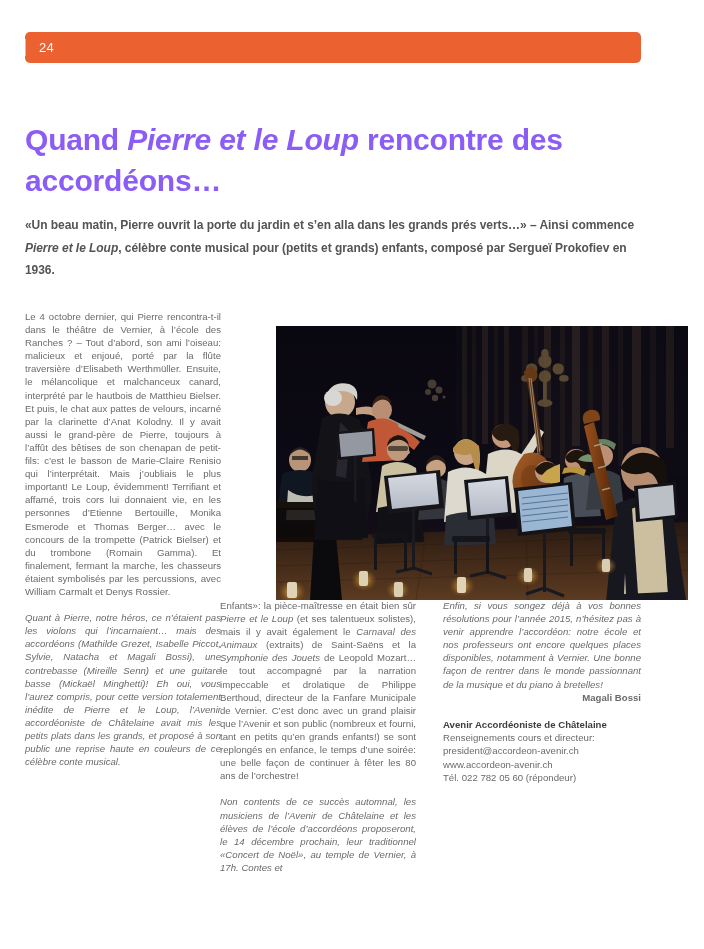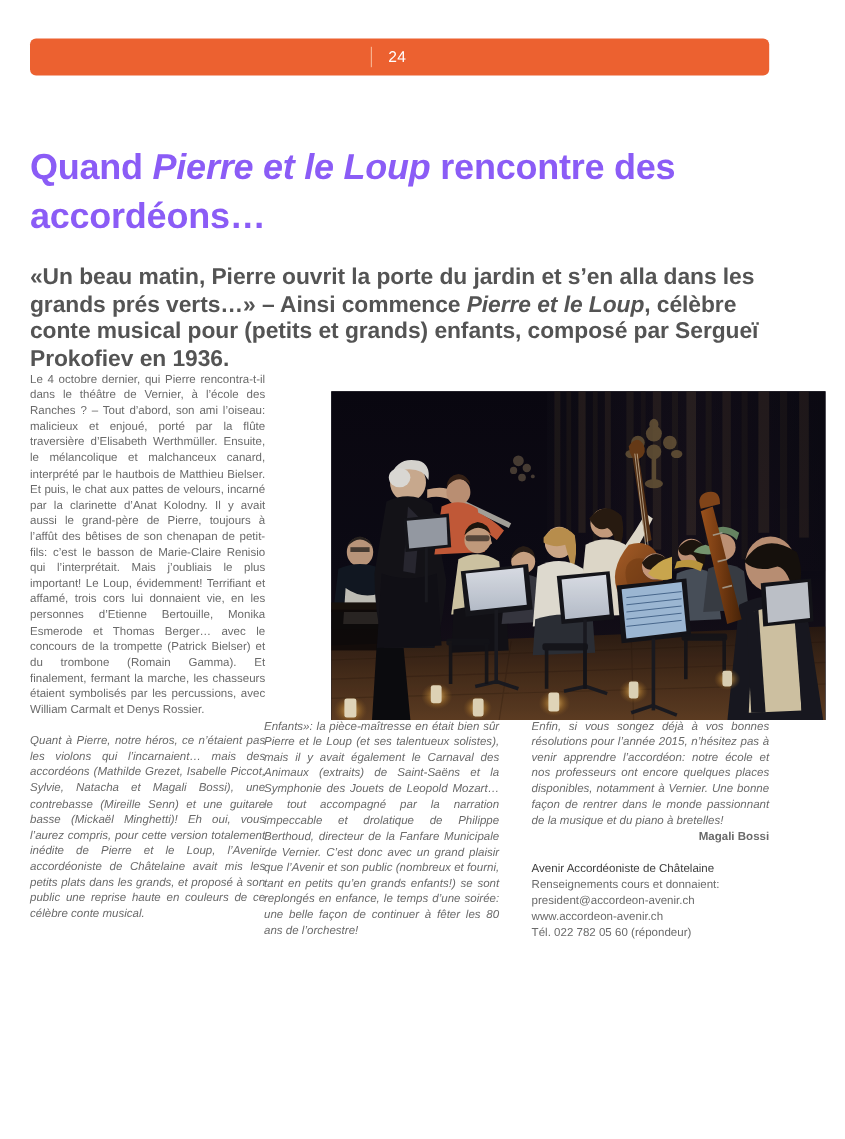--- a/index.html
+++ b/index.html
@@ -21,21 +21,21 @@
   .header-bar {
     position: absolute;
     left: 25px;
     top: 32px;
     width: 616px;
     height: 31px;
     background: #ec6130;
     border-radius: 5px;
     display: flex;
     align-items: center;
-    justify-content: center;
+    justify-content: flex-start;
   }
   .page-number-wrap {
     display: flex;
     align-items: center;
     margin-right: 18px;
   }
   .page-rule {
     width: 1px;
     height: 17px;
     background: #f7b08c;
@@ -66,21 +66,21 @@
   .article-title .title-em {
     font-style: italic;
   }
 
   
   .lead {
     position: absolute;
     left: 25px;
     top: 202px;
     width: 612px;
-    font-size: 19px;
+    font-size: 12px;
     line-height: 22.5px;
     font-weight: bold;
     color: #545454;
     letter-spacing: -0.05px;
   }
   .lead em { font-style: italic; }
 
   
   .col {
     position: absolute;
@@ -107,21 +107,21 @@
     line-height: 13.1px;
     color: #6a6a6a;
     font-weight: bold;
   }
   .contact {
     margin: 14px 0 0 0;
     text-align: left;
     font-size: 9.6px;
     line-height: 13.3px;
   }
-  .contact .c-name { font-weight: normal; color: #3d3d3d; display: block; }
+  .contact .c-name { font-weight: bold; color: #3d3d3d; display: block; }
   .contact .c-line { display: block; }
   .contact .c-ital { display: block; }
 
   
   .photo {
     position: absolute;
     left: 236px;
     top: 310px;
     width: 412px;
     height: 274px;
@@ -407,27 +407,28 @@
   </svg>
 </figure>
 
 <div class="col col-left">
     <p><span>Le 4 octobre dernier, qui Pierre rencontra-t-il dans le théâtre de Vernier, à l’école des Ranches ? – Tout d’abord, son ami l’oiseau: malicieux et enjoué, porté par la flûte traversière d’Elisabeth Werthmüller. Ensuite, le mélancolique et malchanceux canard, interprété par le hautbois de Matthieu Bielser. Et puis, le chat aux pattes de velours, incarné par la clarinette d’Anat Kolodny. Il y avait aussi le grand-père de Pierre, toujours à l’affût des bêtises de son chenapan de petit-fils: c’est le basson de Marie-Claire Renisio qui l’interprétait. Mais j’oubliais le plus important! Le Loup, évidemment! Terrifiant et affamé, trois cors lui donnaient vie, en les personnes d’Etienne Bertouille, Monika Esmerode et Thomas Berger… avec le concours de la trompette (Patrick Bielser) et du trombone (Romain Gamma). Et finalement, fermant la marche, les chasseurs étaient symbolisés par les percussions, avec William Carmalt et Denys Rossier.</span></p>
     <p><span>Quant à Pierre, notre héros, ce n’étaient pas les violons qui l’incarnaient… mais des accordéons (Mathilde Grezet, Isabelle Piccot, Sylvie, Natacha et Magali Bossi), une contrebasse (Mireille Senn) et une guitare basse (Mickaël Minghetti)! Eh oui, vous l’aurez compris, pour cette version totalement inédite de </span><em>Pierre et le Loup</em><span>, l’Avenir accordéoniste de Châtelaine avait mis les petits plats dans les grands, et proposé à son public une reprise haute en couleurs de ce célèbre conte musical.</span></p>
   </div>
 
 <div class="col col-mid">
     <p><span>Enfants»: la pièce-maîtresse en était bien sûr </span><em>Pierre et le Loup</em><span> (et ses talentueux solistes), mais il y avait également le </span><em>Carnaval des Animaux</em><span> (extraits) de Saint-Saëns et la </span><em>Symphonie des Jouets</em><span> de Leopold Mozart… le tout accompagné par la narration impeccable et drolatique de Philippe Berthoud, directeur de la Fanfare Municipale de Vernier. C’est donc avec un grand plaisir que l’Avenir et son public (nombreux et fourni, tant en petits qu’en grands enfants!) se sont replongés en enfance, le temps d’une soirée: une belle façon de continuer à fêter les 80 ans de l’orchestre!</span></p>
+    <p><span>Non contents de ce succès automnal, les musiciens de l’Avenir de Châtelaine et les élèves de l’école d’accordéons proposeront, le 14 décembre prochain, leur traditionnel «Concert de Noël», au temple de Vernier, à 17h. Contes et</span></p>
   </div>
 
 <div class="col col-right">
   <div>
       <p><span>Enfin, si vous songez déjà à vos bonnes résolutions pour l’année 2015, n’hésitez pas à venir apprendre l’accordéon: notre école et nos professeurs ont encore quelques places disponibles, notamment à Vernier. Une bonne façon de rentrer dans le monde passionnant de la musique et du piano à bretelles!</span></p>
     </div>
   <p class="byline">Magali Bossi</p>
   <div class="contact">
     <span class="c-name">Avenir Accordéoniste de Châtelaine</span>
-    <span class="c-line">Renseignements cours et donnaient:</span>
+    <span class="c-line">Renseignements cours et directeur:</span>
     <span class="c-ital">president@accordeon-avenir.ch</span>
     <span class="c-ital">www.accordeon-avenir.ch</span>
     <span class="c-line">Tél. 022 782 05 60 (répondeur)</span>
   </div>
 </div>
 
 </body></html>

